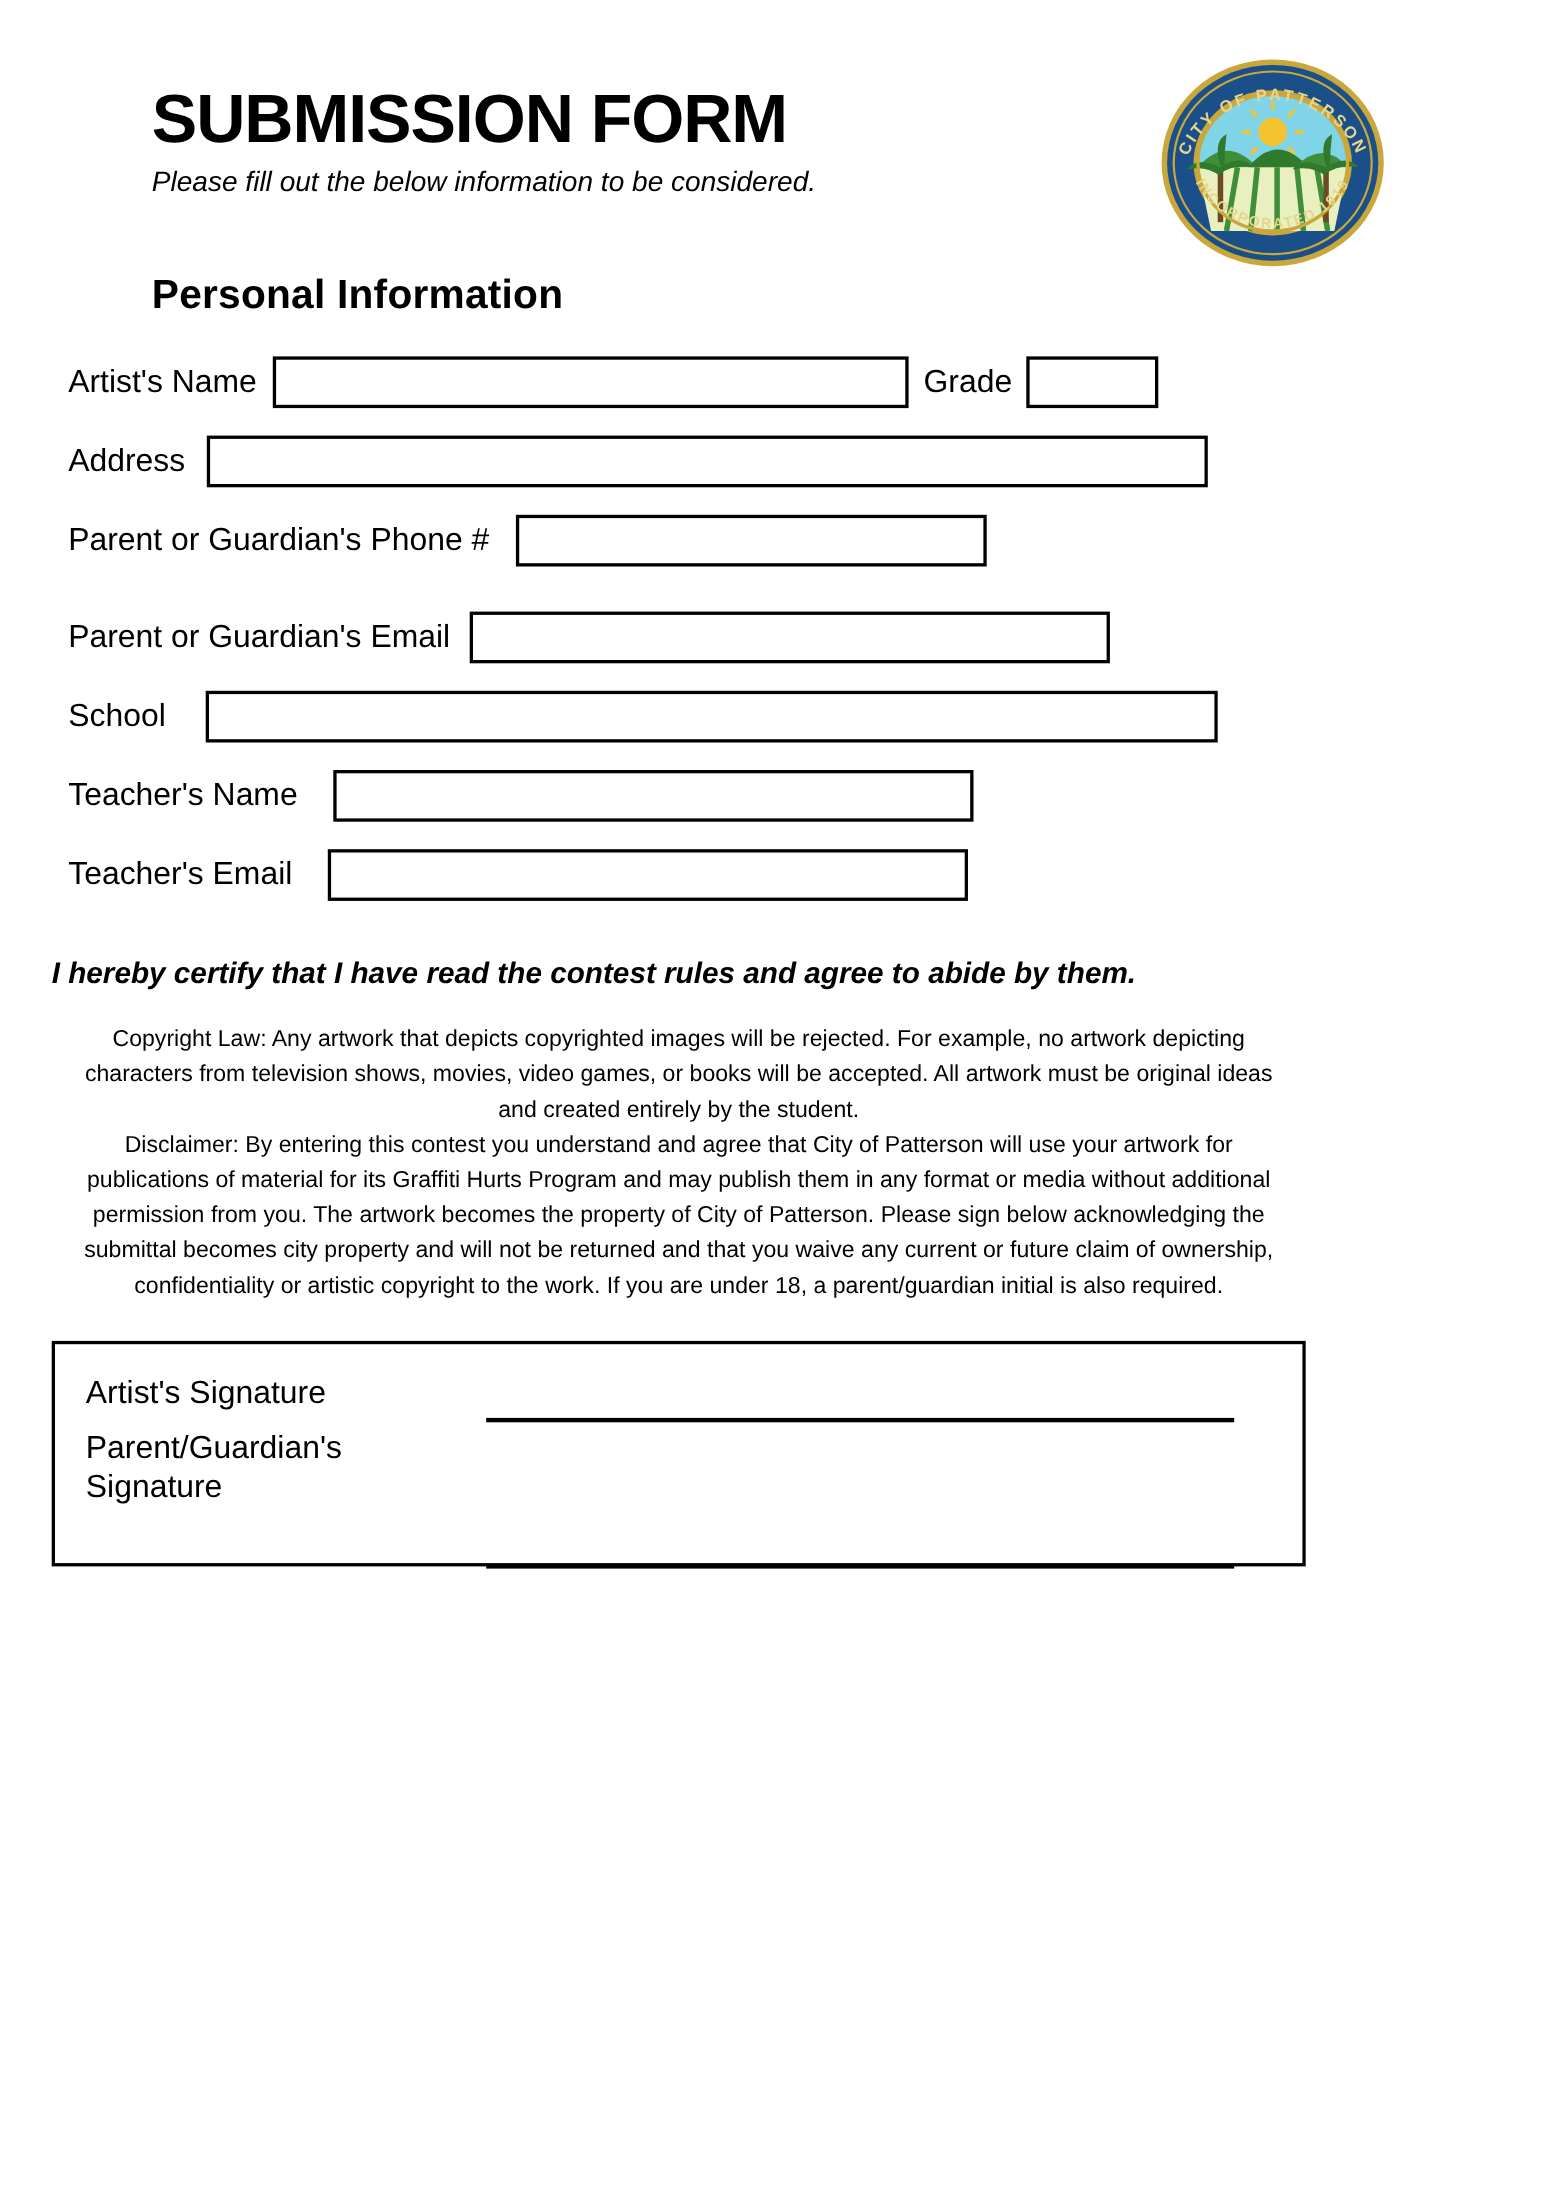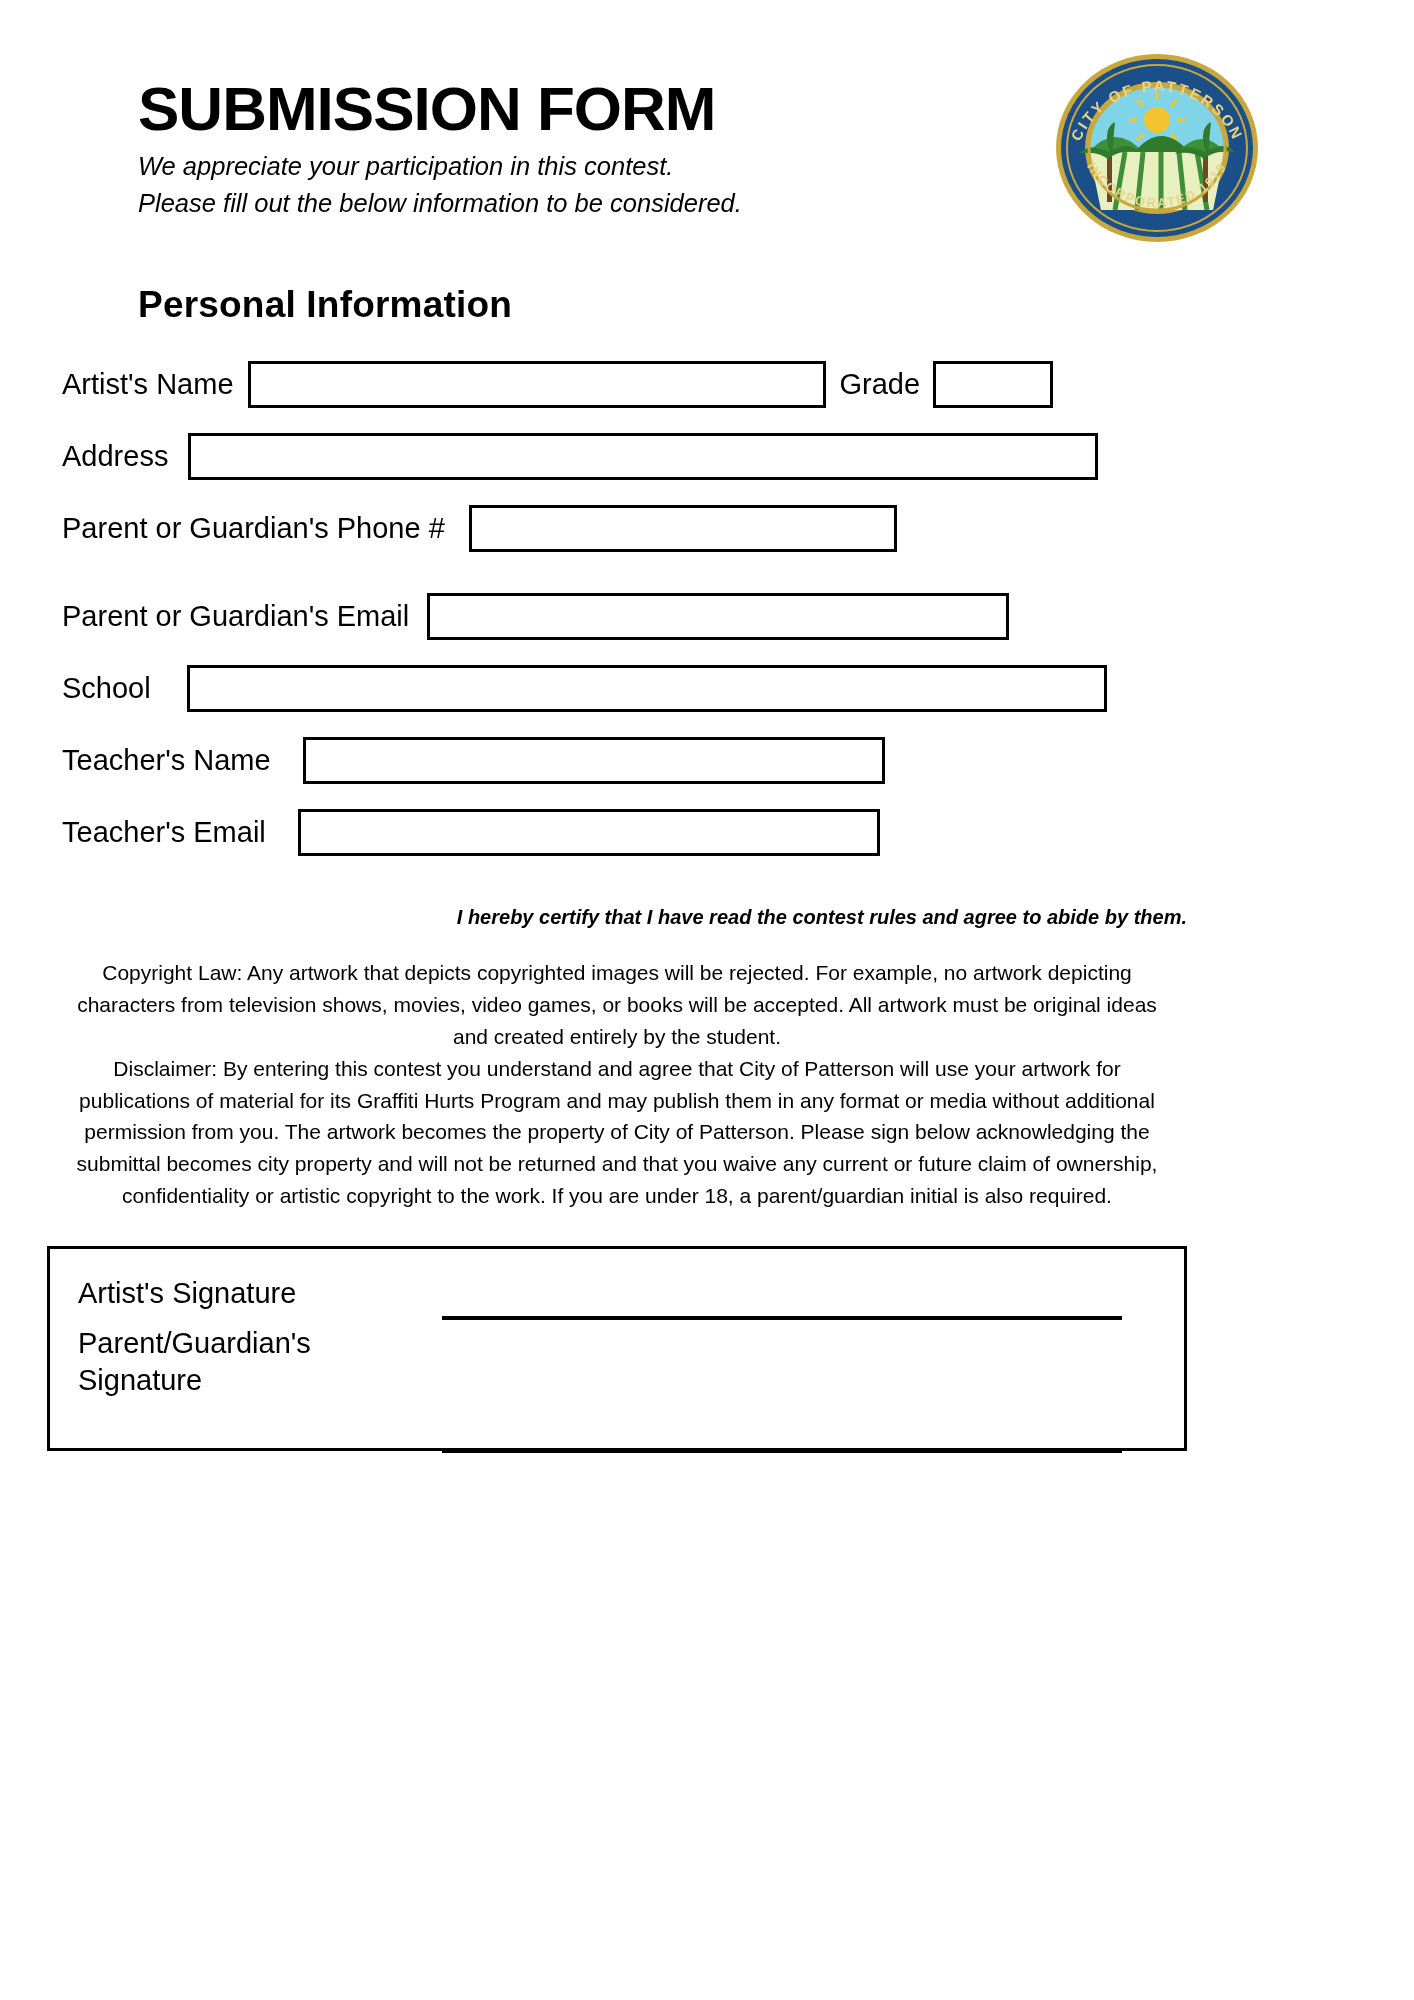--- a/index.html
+++ b/index.html
@@ -97,24 +97,24 @@
   .w-email { width: 582px; margin-left: 18px; }
   .w-school { width: 920px; margin-left: 36px; }
   .w-teacher { width: 582px; margin-left: 32px; }
 
   .row-phone { margin-bottom: 34px; }
 
   
   .certify {
     margin: 44px auto 4px auto;
     width: 1140px;
-    text-align: right;
+    text-align: left;
     font-style: italic;
     font-weight: bold;
-    font-size: 20px;
+    font-size: 27px;
     line-height: 1.35;
   }
 
   
   .legal {
     margin: 26px auto 0 auto;
     width: 1115px;
     text-align: center;
     font-size: 21px;
     line-height: 1.52;
@@ -159,21 +159,20 @@
   }
   .sig-row-2 { margin-top: 14px; }
 </style>
 </head>
 <body>
 
 <div class="page">
 
   <div class="header">
     <div class="form-title">SUBMISSION FORM</div>
-    <div class="subtitle">We appreciate your participation in this contest.</div>
     <div class="subtitle">Please fill out the below information to be considered.</div>
   </div>
 
   <div class="seal">
     <svg viewBox="0 0 240 200" width="240" height="200" aria-hidden="true">
       <g>
         <ellipse cx="120" cy="100" rx="101" ry="94" fill="#c8a83c"></ellipse>
         <ellipse cx="120" cy="100" rx="96" ry="89" fill="#1a4f8a"></ellipse>
         <ellipse cx="120" cy="100" rx="90" ry="83" fill="none" stroke="#c8a83c" stroke-width="2"></ellipse>
         <ellipse cx="120" cy="100" rx="72" ry="66" fill="#c8a83c"></ellipse>

